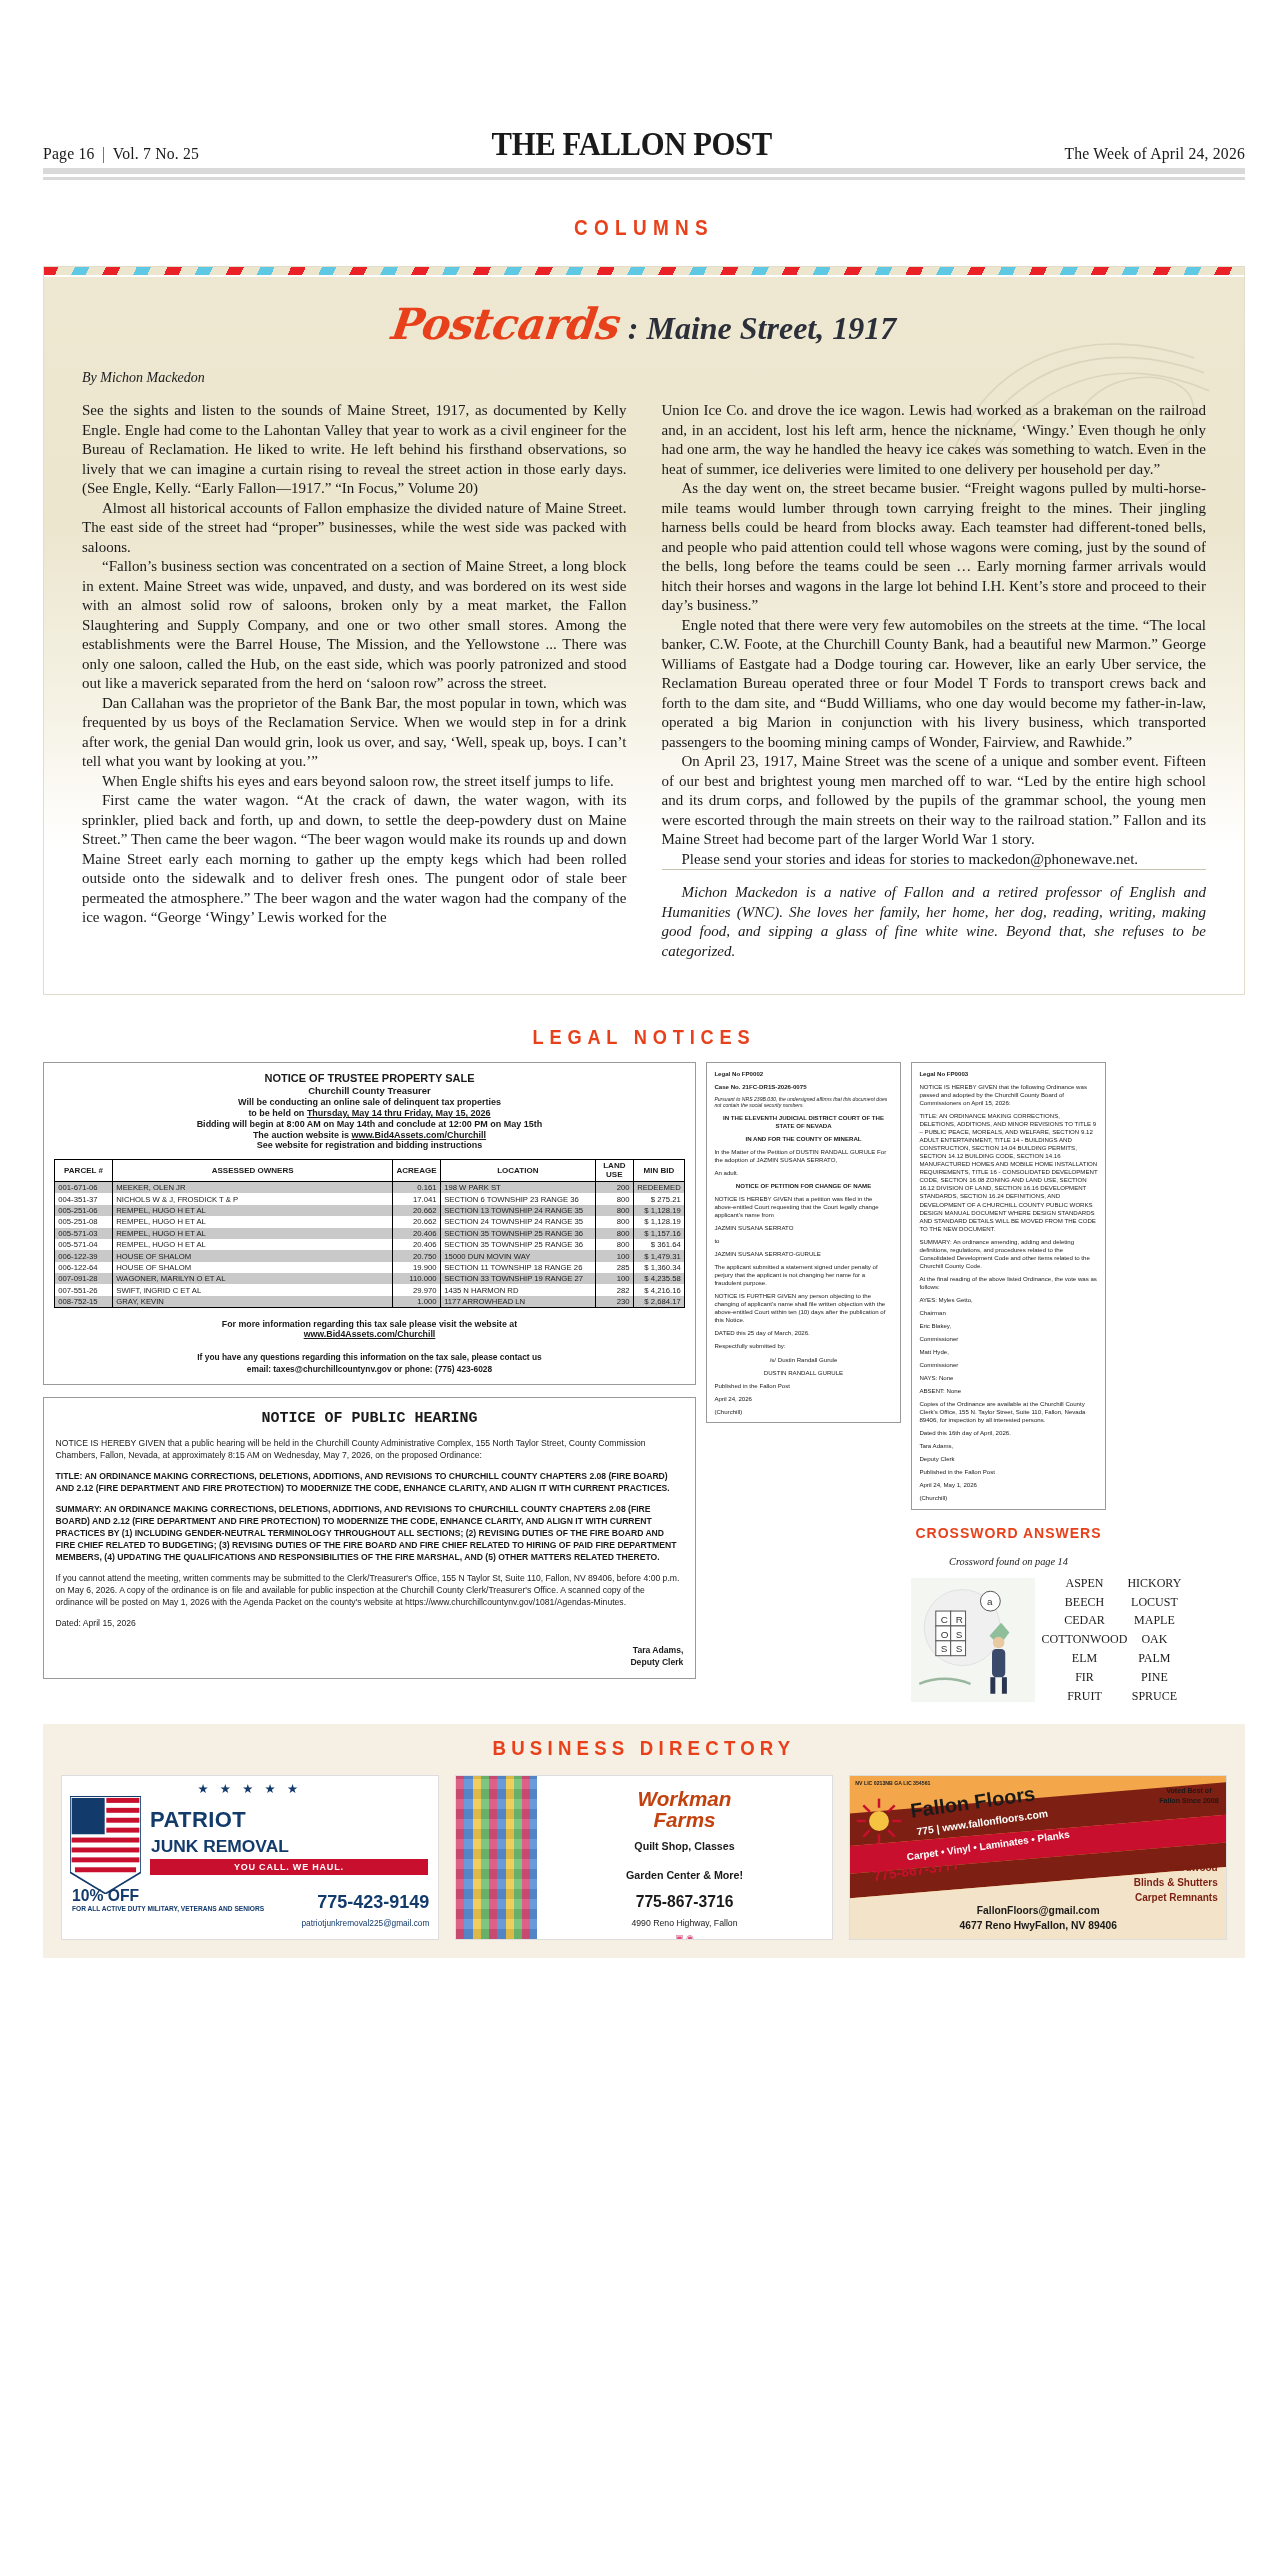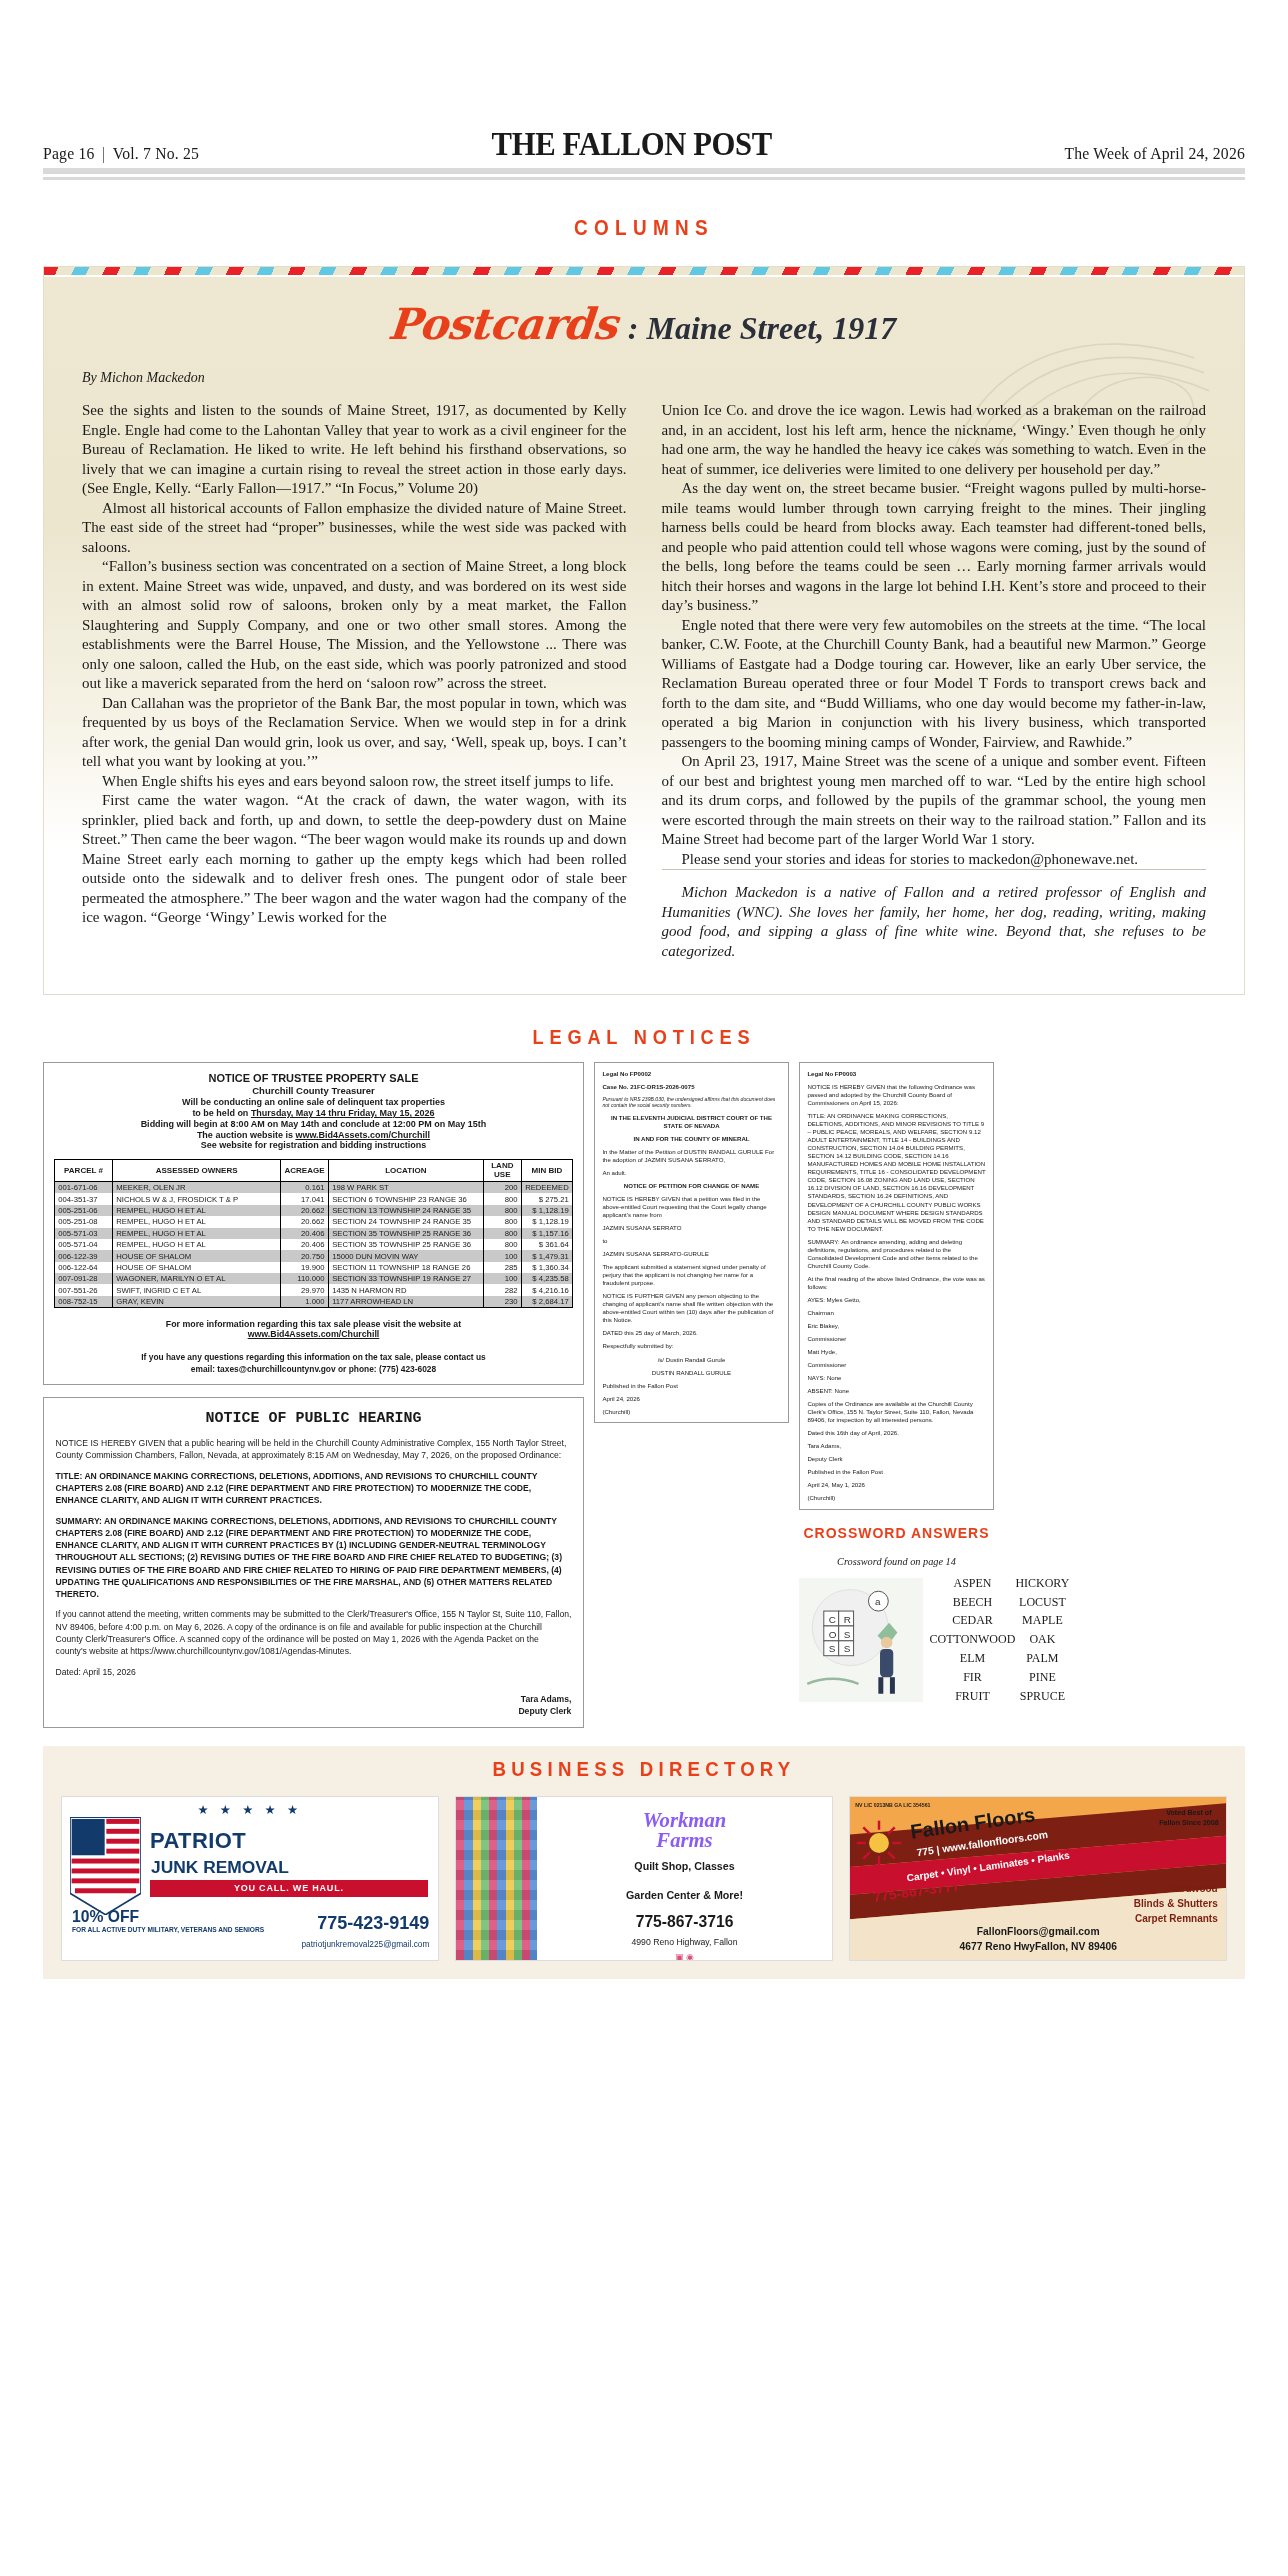--- a/index.html
+++ b/index.html
@@ -102,21 +102,21 @@
   .legal-head {
     text-align:center; margin-top:30px;
     font-family:"Liberation Sans", sans-serif;
     font-weight:bold; font-size:20.7px; letter-spacing:6.6px;
     color:#e8401a; transform:scaleX(0.88);
   }
 
   .legal-grid {
     display:flex; gap:10px; padding:13.2px 43px 0 43px; align-items:flex-start;
   }
-  .lg-left { width:541px; }
+  .lg-left { width:653px; }
   .lg-mid  { width:195px; }
   .lg-right{ width:195px; }
 
   .notice-box {
     border:0.8px solid #9a9a9a; background:#fff; padding:8.3px 10px;
     font-family:"Liberation Sans", sans-serif;
   }
   .nb-title { text-align:center; font-weight:bold; font-size:11px; }
   .nb-sub   { text-align:center; font-weight:bold; font-size:9.5px; margin-top:1.7px; }
   .nb-line  { text-align:center; font-weight:bold; font-size:9px; margin-top:0.8px; }
@@ -195,21 +195,21 @@
   .pt-email{ position:absolute; right:8.3px; top:142px; font-family:"Liberation Sans", sans-serif; font-size:8.3px; color:#123a6b; }
 
   
   .ad-workman { background:#ffffff; border:0.8px solid #ddd; display:flex; }
   .wk-photo { width:81px; background:
       repeating-linear-gradient(90deg,#d94f7a 0 8.3px,#5a8fd6 8.3px 16.5px,#efc94c 16.5px 25px,#6fbf73 25px 33px);
       position:relative; }
   .wk-photo:after { content:""; position:absolute; inset:0; background:
       repeating-linear-gradient(0deg, rgba(0,0,0,.08) 0 10px, rgba(255,255,255,.10) 10px 20px); }
   .wk-body { flex:1; padding:11.6px 6.6px 0 6.6px; text-align:center; }
-  .wk-name { font-family:Liberation Serif, serif; font-style:italic; font-weight:bold; font-size:20.7px; color:#8b5cf6; }
+  .wk-name { font-family:Liberation Sans, sans-serif; font-style:italic; font-weight:bold; font-size:20.7px; color:#c2410c; }
   .wk-name .farms { display:block; margin-top:-3.3px; }
   .wk-l1 { font-family:"Liberation Sans", sans-serif; font-weight:bold; font-size:10.7px; margin-top:8.3px; }
   .wk-l2 { font-family:"Liberation Sans", sans-serif; font-weight:bold; font-size:10.7px; margin-top:17px; }
   .wk-phone { font-family:"Liberation Sans", sans-serif; font-weight:bold; font-size:15.7px; margin-top:11.6px; }
   .wk-addr { font-family:"Liberation Sans", sans-serif; font-size:8.7px; margin-top:6.6px; }
   .wk-social { margin-top:5px; font-size:9px; color:#d94f7a; }
 
   
   .ad-floors { background:#f3a64a; border:0.8px solid #ddd; position:relative; }
   .ff-lic { position:absolute; left:5px; top:4.1px; font-family:"Liberation Sans", sans-serif; font-size:5.2px; font-weight:bold; color:#222; line-height:1.3; }

